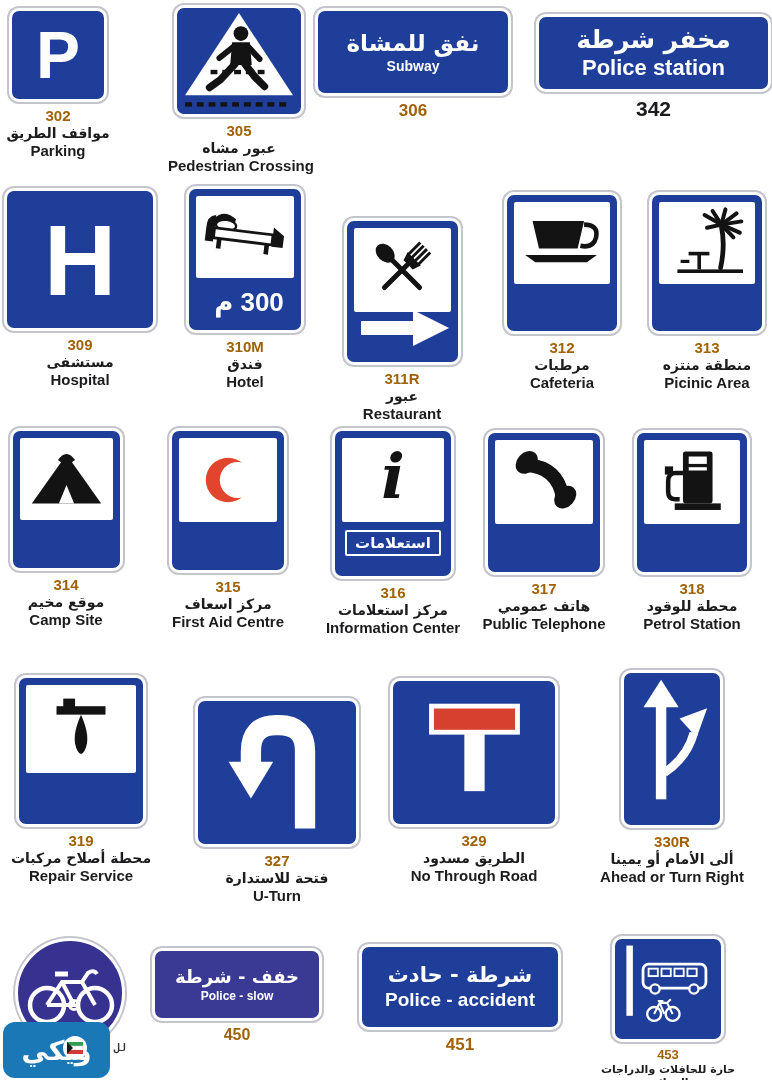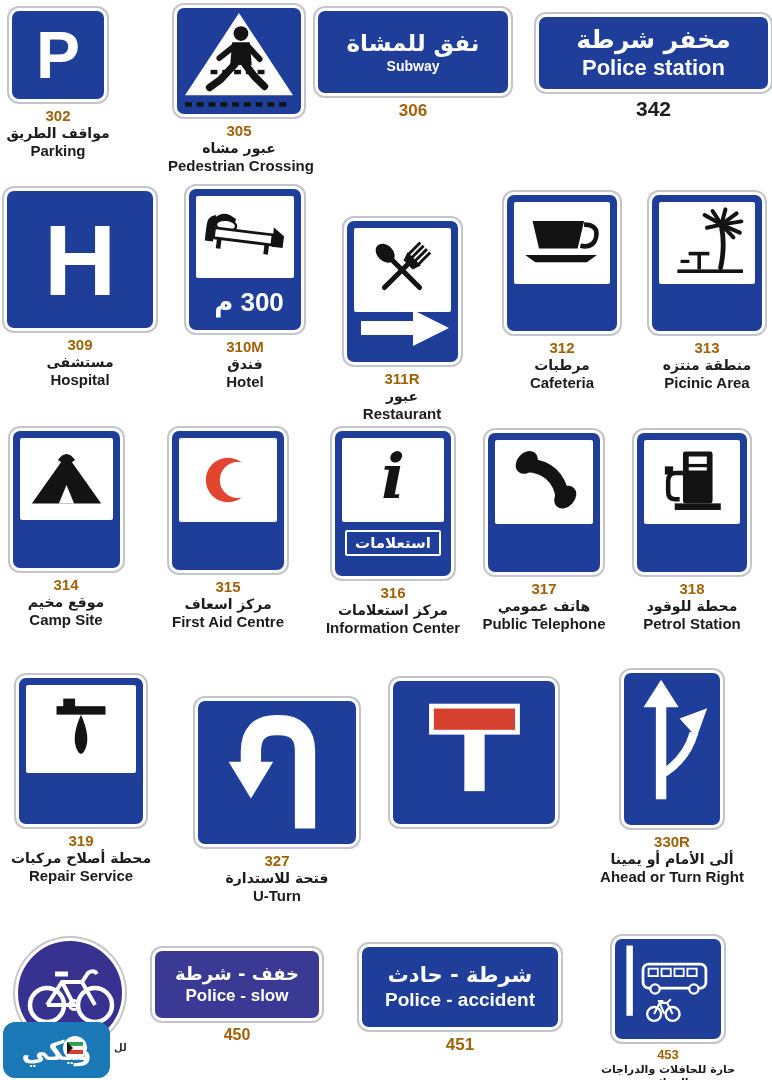--- a/index.html
+++ b/index.html
@@ -35,21 +35,21 @@
   }
   .circle-sign{
     position:relative;margin:0 auto;background:#37318F;border:3px solid #fff;border-radius:50%;
     box-shadow:0 0 0 2px #c4c4cc;box-sizing:border-box;display:flex;align-items:center;justify-content:center;
   }
   .watermark{
     position:absolute;background:#1B78B7;border-radius:12px;
     display:flex;align-items:center;justify-content:center;
   }
   .wm-text{color:#fff;font-weight:bold;font-size:27px;direction:rtl;font-family:"DejaVu Sans",sans-serif;}
-  .wm-side{position:absolute;font-size:10px;font-weight:bold;color:#333;}
+  .wm-side{position:absolute;font-size:10px;font-weight:bold;color:#333;font-family:Liberation Mono, monospace;}
 </style>
 </head>
 <body>
 
 <div class="cell" style="left:6px;top:8px;width:104px;">
   <div class="sign" style="width:98px;height:94px;">
     <div class="bigletter" style="font-size:66px;">P</div>
   </div>
   <div class="lbl">
     <div class="num">302</div>
@@ -348,20 +348,25 @@
   </div>
 </div>
 
 <div class="cell" style="left:386px;top:678px;width:176px;">
   <div class="sign" style="width:168px;height:149px;">
     <svg width="164" height="143" viewBox="0 0 164 148">
       <rect x="72" y="38" width="21" height="76" fill="#ffffff"></rect>
       <rect x="38" y="26" width="89" height="27" fill="#D6402E" stroke="#ffffff" stroke-width="5"></rect>
     </svg>
   </div>
+  <div class="lbl">
+    <div class="num">329</div>
+    <div class="ar">الطريق مسدود</div>
+    <div class="en">No Through Road</div>
+  </div>
 </div>
 
 <div class="cell" style="left:592px;top:670px;width:160px;">
   <div class="sign" style="width:102px;height:158px;">
     <svg width="96" height="150" viewBox="0 0 100 158">
       <rect x="33" y="28" width="11" height="104" fill="#ffffff"></rect>
       <polygon points="38.5,6 20,35 57,35" fill="#ffffff"></polygon>
       <path d="M42,104 Q66,88 73,62" fill="none" stroke="#ffffff" stroke-width="9"></path>
       <polygon points="87,36 58,47 76,67" fill="#ffffff"></polygon>
     </svg>
@@ -384,21 +389,21 @@
         <path d="M33,17 h13" stroke-width="5"></path>
         <circle cx="52" cy="48" r="4.5" stroke-width="3"></circle>
       </g>
     </svg>
   </div>
 </div>
 
 <div class="cell" style="left:148px;top:948px;width:178px;">
   <div class="sign" style="width:170px;height:73px;background:#3A3A95;">
     <div class="stxt-ar" style="font-size:18px;text-align:center;">خفف - شرطة</div>
-    <div class="stxt-en" style="font-size:17px;">Police - slow</div>
+    <div class="stxt-en" style="font-size:12px;">Police - slow</div>
   </div>
   <div class="lbl">
     <div class="num" style="font-size:16px;">450</div>
   </div>
 </div>
 
 <div class="cell" style="left:356px;top:944px;width:208px;">
   <div class="sign" style="width:202px;height:86px;">
     <div class="stxt-ar" style="font-size:21px;">شرطة - حادث</div>
     <div class="stxt-en" style="font-size:19px;">Police - accident</div>

